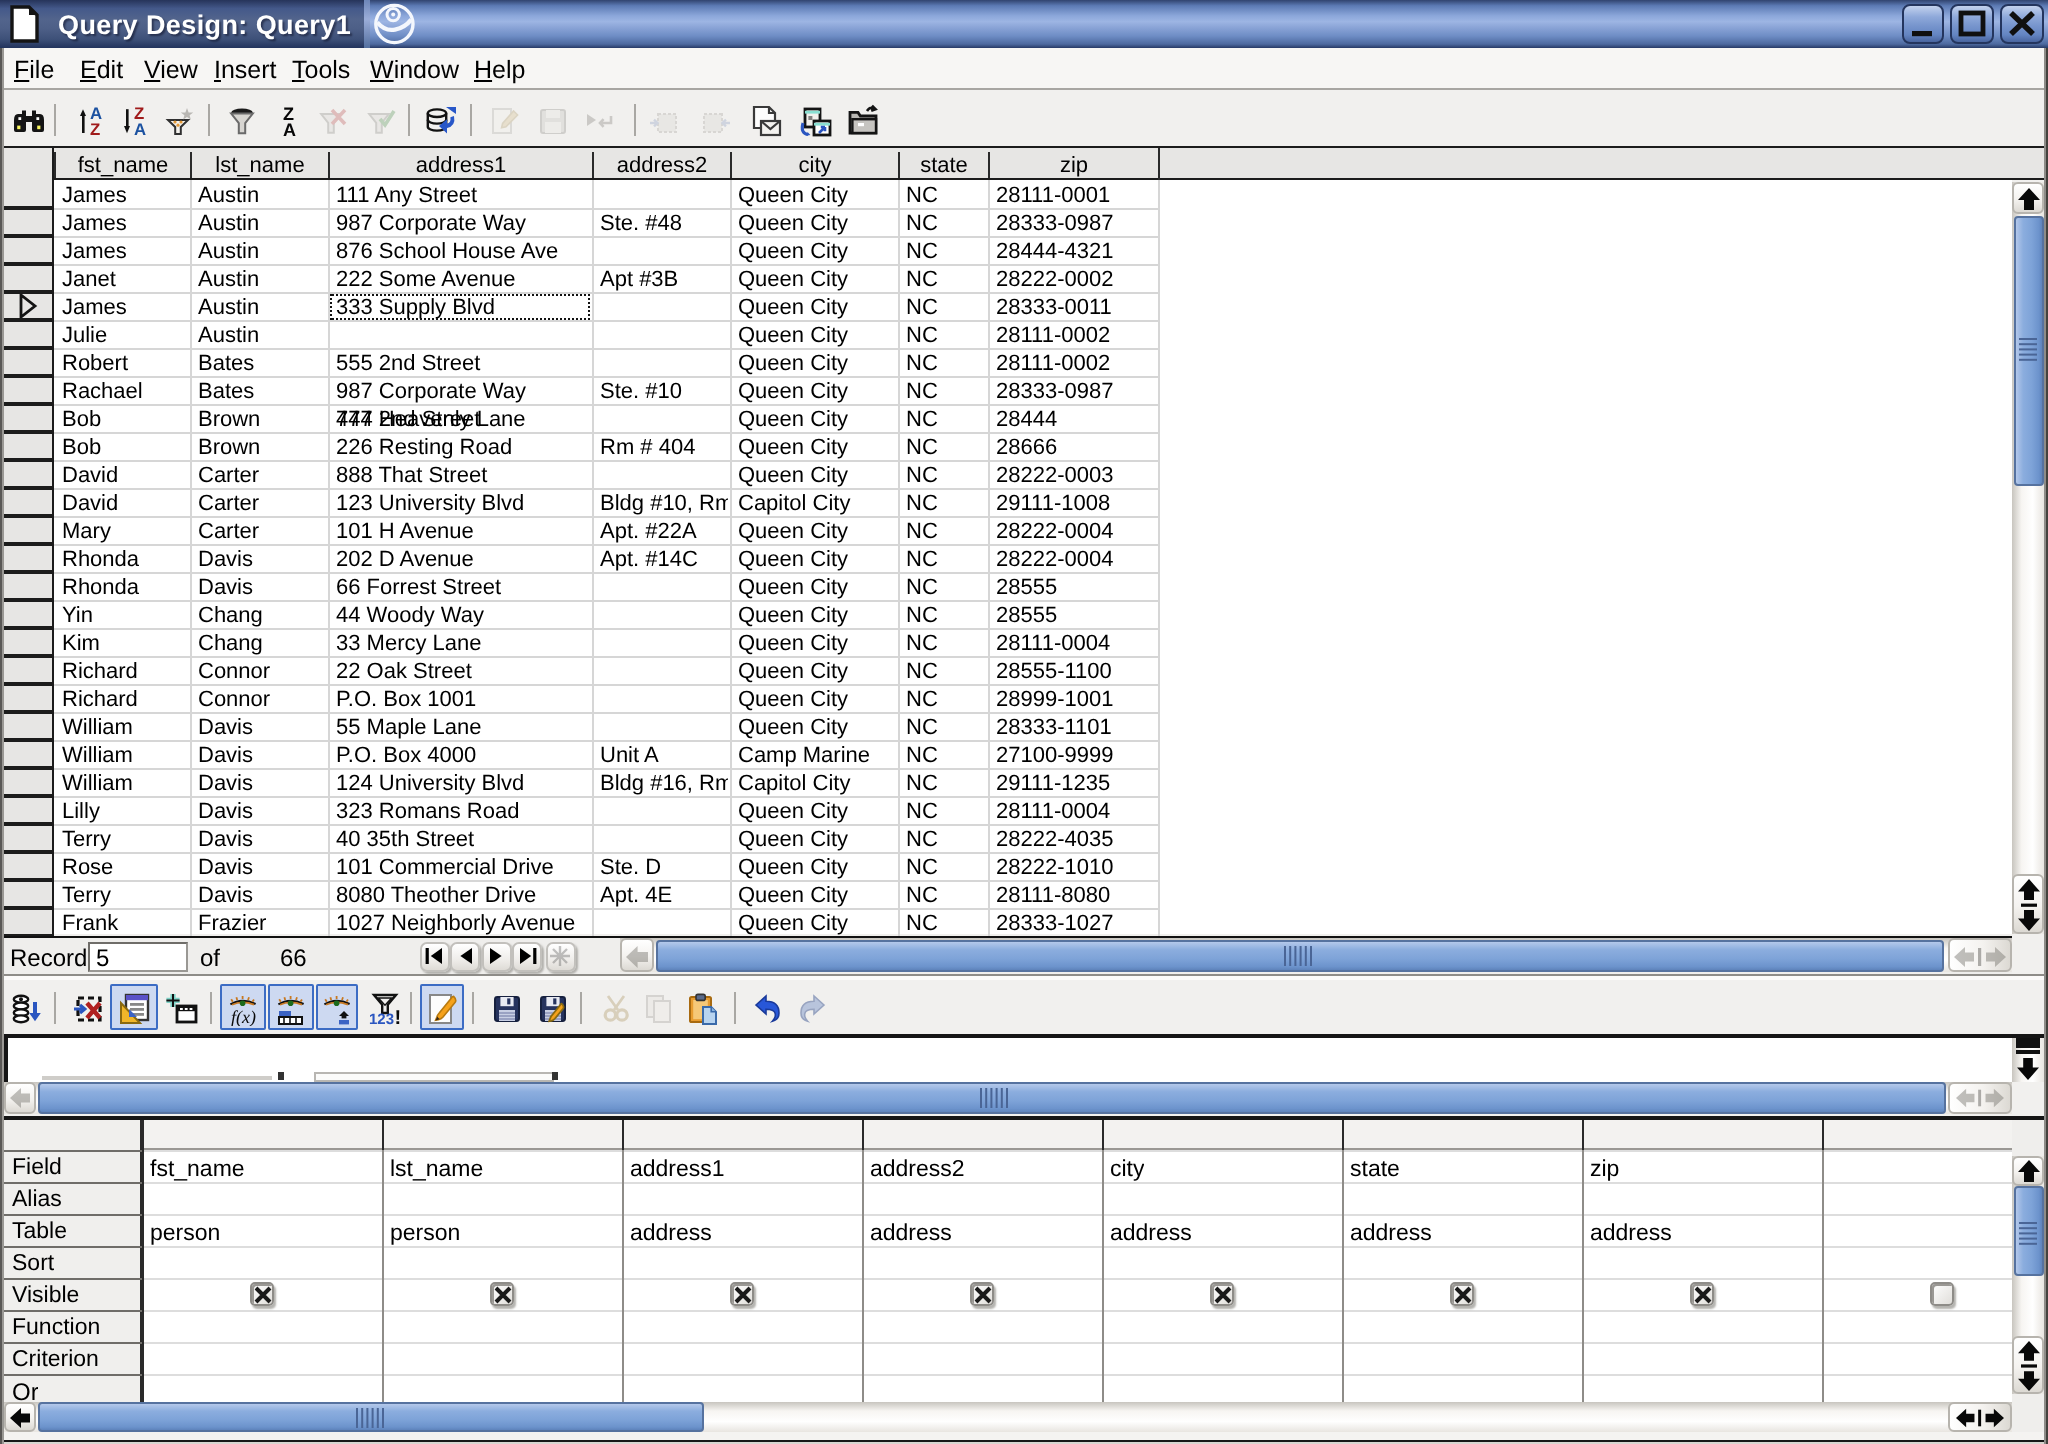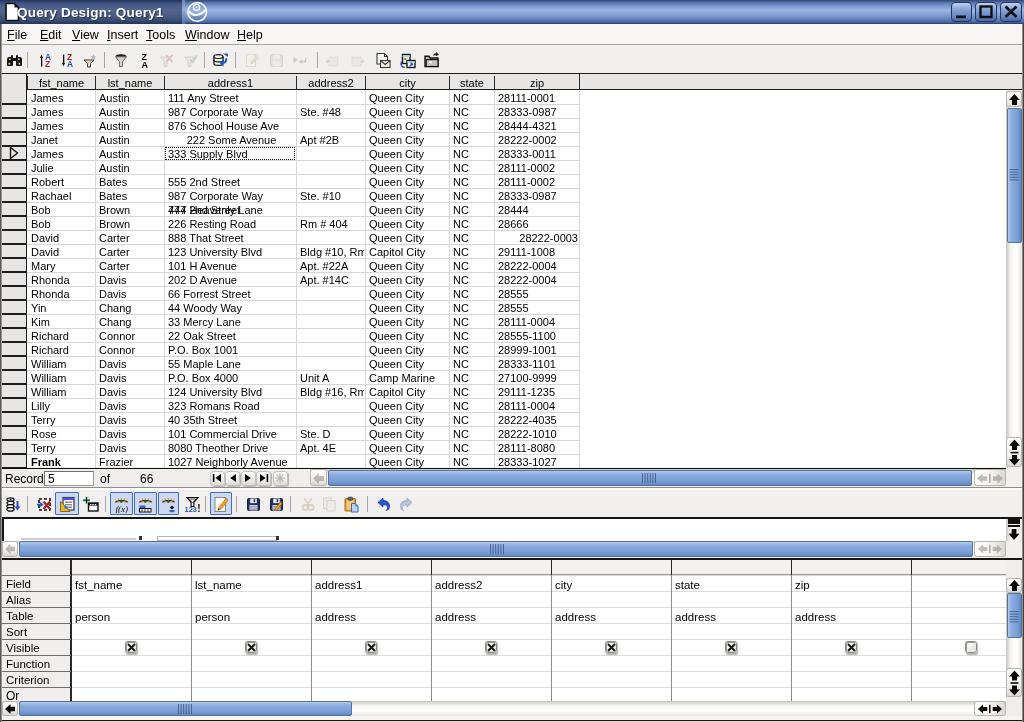--- a/index.html
+++ b/index.html
@@ -22,21 +22,21 @@
 </style></head><body>
 <div class="ab" style="left:0;top:0;width:1024px;height:24px;
  background:linear-gradient(180deg,#31446f 0%,#5c7ab4 12%,#8ca7da 33%,#9db5e3 45%,#89a3d6 58%,#6e8dc5 75%,#4d699f 92%,#273a66 100%);"></div>
 <div class="ab" style="left:0;top:0;width:182px;height:24px;
  background:linear-gradient(180deg,#26345a 0%,#44598a 18%,#52648c 40%,#4d5f87 60%,#3d5078 82%,#22335c 100%);"></div>
 <div class="ab" style="left:182px;top:0;width:3px;height:24px;background:linear-gradient(180deg,#6d86b8,#9badd8 40%,#54709f);"></div>
 <svg class="ab" style="left:4px;top:2px" width="17" height="20" viewBox="0 0 17 20">
 <path d="M2 1.5 L10.5 1.5 L14.5 5.5 L14.5 18.5 L2 18.5 Z" fill="#ffffff" stroke="#141414" stroke-width="1.7"></path>
 <path d="M10.5 1.5 L14.5 5.5 L10.5 5.5 Z" fill="#141414"></path>
   </svg>
-<div class="ab" style="left:17px;top:4.5px;font-size:13.5px;font-weight:bold;color:#ffffff;
+<div class="ab" style="left:29px;top:4.5px;font-size:13.5px;font-weight:bold;color:#ffffff;
  letter-spacing:0.2px;text-shadow:1px 1px 1px rgba(0,0,20,0.45);">Query Design: Query1</div>
 <svg class="ab" style="left:186px;top:1px" width="23" height="22" viewBox="0 0 23 22">
 <circle cx="11.2" cy="11" r="9.3" fill="none" stroke="#f4f7fd" stroke-width="1.7"></circle>
 <path d="M2.6 10.2 Q6.5 14.8 11.5 13.8 Q16.5 12.8 19.6 8.8" fill="none" stroke="#f4f7fd" stroke-width="2.1"></path>
 <circle cx="10.6" cy="6.3" r="3.1" fill="none" stroke="#f4f7fd" stroke-width="1.5"></circle>
 <circle cx="10.6" cy="6.3" r="1" fill="#f4f7fd"></circle>
   </svg>
 <div class="ab" style="left:951px;top:2px;width:21px;height:20px;border-radius:4px;border:1px solid #24355e;box-sizing:border-box;background:linear-gradient(180deg,#c3d2ee 0%,#8fa9da 30%,#7795cd 55%,#6485c2 80%,#49659f 100%);"><svg width="19" height="18" viewBox="0 0 19 18">
       <rect x="4" y="12.5" width="10" height="2.6" fill="#101010"></rect>
     </svg></div>
@@ -245,22 +245,22 @@
 <div class="ab t11" style="left:453px;top:104.5px;width:40px;">NC</div>
 <div class="ab t11" style="left:498px;top:104.5px;width:80px;">28333-0987</div>
 <div class="ab t11" style="left:31px;top:118.5px;width:63px;">James</div>
 <div class="ab t11" style="left:99px;top:118.5px;width:64px;">Austin</div>
 <div class="ab t11" style="left:168px;top:118.5px;width:127px;">876 School House Ave</div>
 <div class="ab t11" style="left:369px;top:118.5px;width:79px;">Queen City</div>
 <div class="ab t11" style="left:453px;top:118.5px;width:40px;">NC</div>
 <div class="ab t11" style="left:498px;top:118.5px;width:80px;">28444-4321</div>
 <div class="ab t11" style="left:31px;top:132.5px;width:63px;">Janet</div>
 <div class="ab t11" style="left:99px;top:132.5px;width:64px;">Austin</div>
-<div class="ab t11" style="left:168px;top:132.5px;width:127px;text-align:center;">222 Some Avenue</div>
-<div class="ab t11" style="left:300px;top:132.5px;width:64px;">Apt #2B</div>
+<div class="ab t11" style="left:168px;top:132.5px;width:127px;">222 Some Avenue</div>
+<div class="ab t11" style="left:300px;top:132.5px;width:64px;">Apt #3B</div>
 <div class="ab t11" style="left:369px;top:132.5px;width:79px;">Queen City</div>
 <div class="ab t11" style="left:453px;top:132.5px;width:40px;">NC</div>
 <div class="ab t11" style="left:498px;top:132.5px;width:80px;">28222-0002</div>
 <div class="ab t11" style="left:31px;top:146.5px;width:63px;">James</div>
 <div class="ab t11" style="left:99px;top:146.5px;width:64px;">Austin</div>
 <div class="ab t11" style="left:168px;top:146.5px;width:127px;">333 Supply Blvd</div>
 <div class="ab t11" style="left:369px;top:146.5px;width:79px;">Queen City</div>
 <div class="ab t11" style="left:453px;top:146.5px;width:40px;">NC</div>
 <div class="ab t11" style="left:498px;top:146.5px;width:80px;">28333-0011</div>
 <div class="ab t11" style="left:31px;top:160.5px;width:63px;">Julie</div>
@@ -293,21 +293,21 @@
 <div class="ab t11" style="left:168px;top:216.5px;width:127px;">226 Resting Road</div>
 <div class="ab t11" style="left:300px;top:216.5px;width:64px;">Rm # 404</div>
 <div class="ab t11" style="left:369px;top:216.5px;width:79px;">Queen City</div>
 <div class="ab t11" style="left:453px;top:216.5px;width:40px;">NC</div>
 <div class="ab t11" style="left:498px;top:216.5px;width:80px;">28666</div>
 <div class="ab t11" style="left:31px;top:230.5px;width:63px;">David</div>
 <div class="ab t11" style="left:99px;top:230.5px;width:64px;">Carter</div>
 <div class="ab t11" style="left:168px;top:230.5px;width:127px;">888 That Street</div>
 <div class="ab t11" style="left:369px;top:230.5px;width:79px;">Queen City</div>
 <div class="ab t11" style="left:453px;top:230.5px;width:40px;">NC</div>
-<div class="ab t11" style="left:498px;top:230.5px;width:80px;text-align:right;">28222-0003</div>
+<div class="ab t11" style="left:498px;top:230.5px;width:80px;">28222-0003</div>
 <div class="ab t11" style="left:31px;top:244.5px;width:63px;">David</div>
 <div class="ab t11" style="left:99px;top:244.5px;width:64px;">Carter</div>
 <div class="ab t11" style="left:168px;top:244.5px;width:127px;">123 University Blvd</div>
 <div class="ab t11" style="left:300px;top:244.5px;width:64px;">Bldg #10, Rm</div>
 <div class="ab t11" style="left:369px;top:244.5px;width:79px;">Capitol City</div>
 <div class="ab t11" style="left:453px;top:244.5px;width:40px;">NC</div>
 <div class="ab t11" style="left:498px;top:244.5px;width:80px;">29111-1008</div>
 <div class="ab t11" style="left:31px;top:258.5px;width:73px;">Mary</div>
 <div class="ab t11" style="left:99px;top:258.5px;width:64px;">Carter</div>
 <div class="ab t11" style="left:168px;top:258.5px;width:127px;">101 H Avenue</div>
@@ -391,21 +391,21 @@
 <div class="ab t11" style="left:369px;top:426.5px;width:79px;">Queen City</div>
 <div class="ab t11" style="left:453px;top:426.5px;width:40px;">NC</div>
 <div class="ab t11" style="left:498px;top:426.5px;width:80px;">28222-1010</div>
 <div class="ab t11" style="left:31px;top:440.5px;width:63px;">Terry</div>
 <div class="ab t11" style="left:99px;top:440.5px;width:64px;">Davis</div>
 <div class="ab t11" style="left:168px;top:440.5px;width:127px;">8080 Theother Drive</div>
 <div class="ab t11" style="left:300px;top:440.5px;width:64px;">Apt. 4E</div>
 <div class="ab t11" style="left:369px;top:440.5px;width:79px;">Queen City</div>
 <div class="ab t11" style="left:453px;top:440.5px;width:40px;">NC</div>
 <div class="ab t11" style="left:498px;top:440.5px;width:80px;">28111-8080</div>
-<div class="ab t11" style="left:31px;top:454.5px;width:63px;font-weight:bold;">Frank</div>
+<div class="ab t11" style="left:31px;top:454.5px;width:63px;">Frank</div>
 <div class="ab t11" style="left:99px;top:454.5px;width:64px;">Frazier</div>
 <div class="ab t11" style="left:168px;top:454.5px;width:127px;">1027 Neighborly Avenue</div>
 <div class="ab t11" style="left:369px;top:454.5px;width:79px;">Queen City</div>
 <div class="ab t11" style="left:453px;top:454.5px;width:40px;">NC</div>
 <div class="ab t11" style="left:498px;top:454.5px;width:80px;">28333-1027</div>
 <svg class="ab" style="left:9px;top:147px" width="10" height="12" viewBox="0 0 10 12">
     <path d="M1.5 0.5 L8.5 6 L1.5 11.5 Z" fill="#e7e6e4" stroke="#141414" stroke-width="1.4"></path>
   </svg>
 <div class="ab" style="left:165px;top:146.5px;width:130px;height:13px;border:1px dotted #111;box-sizing:border-box;"></div>
 <div class="ab" style="left:2px;top:468px;width:1004px;height:1.5px;background:#111;"></div>

